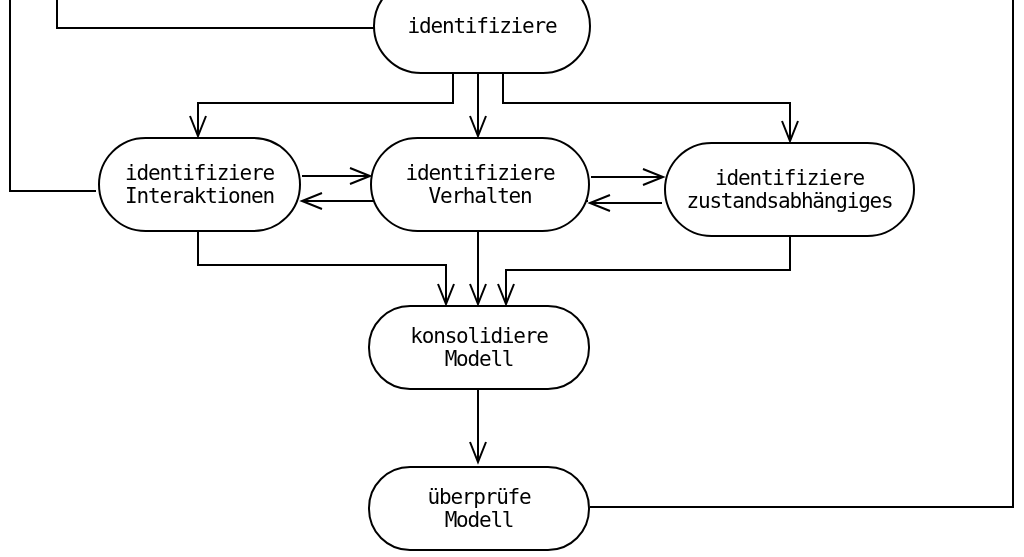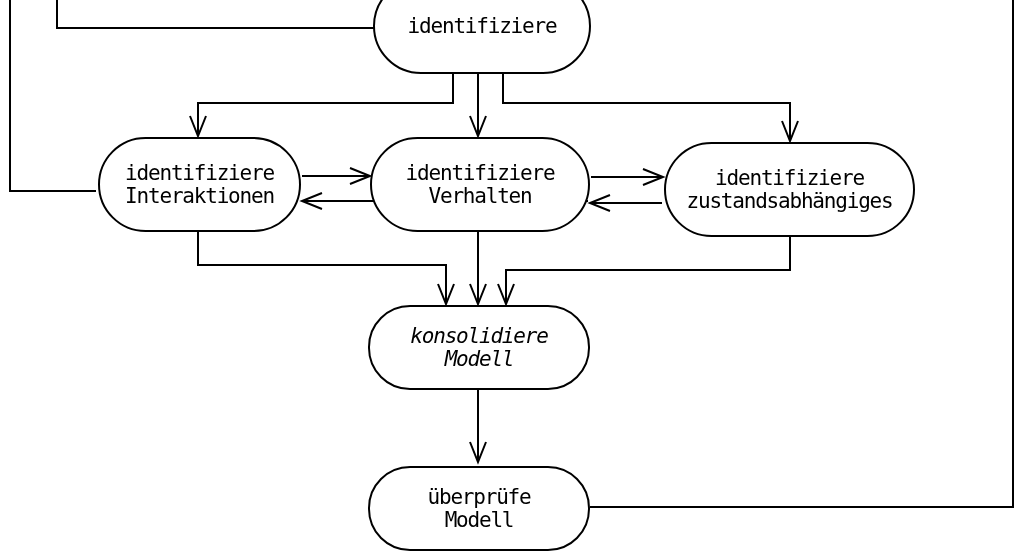--- a/index.html
+++ b/index.html
@@ -35,21 +35,21 @@
     text-align: center;
     font-size: 21px;
     line-height: 22.5px;
     letter-spacing: -1.2px;
     white-space: nowrap;
   }
   .n-interaktionen { left: 373px; top: -22px; width: 218px; height: 96px; }
   .n-assoziationen { left: 98px;  top: 137px; width: 203px; height: 95px; }
   .n-attribute     { left: 370px; top: 137px; width: 220px; height: 95px; }
   .n-verhalten     { left: 664px; top: 142px; width: 251px; height: 95px; }
-  .n-konsolidiere  { left: 368px; top: 305px; width: 222px; height: 85px; border-radius: 42px; font-style: italic; }
+  .n-konsolidiere  { left: 368px; top: 305px; width: 222px; height: 85px; border-radius: 42px; }
   .n-ueberpruefe   { left: 368px; top: 466px; width: 222px; height: 85px; border-radius: 42px; }
 </style>
 </head>
 <body>
 
 <div class="canvas">
 
   <svg class="wires" viewBox="0 0 1024 557" aria-hidden="true">
 
     <g>

